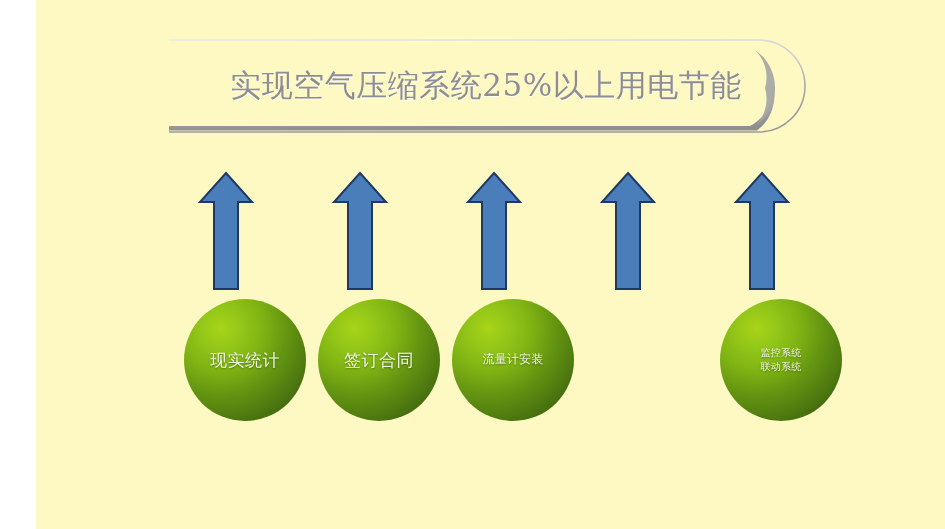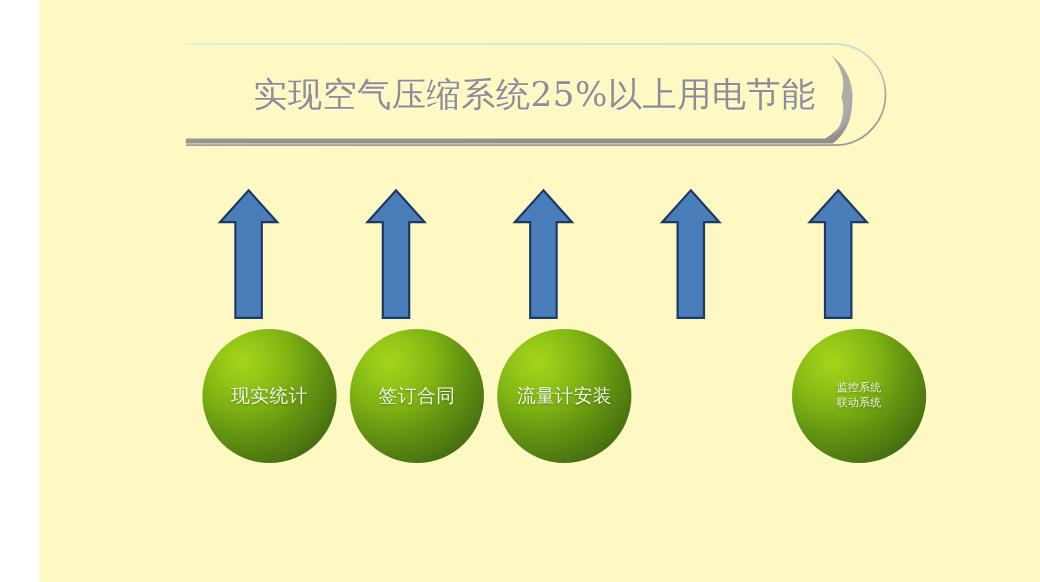--- a/index.html
+++ b/index.html
@@ -98,21 +98,21 @@
     font-family: "DejaVu Serif", "Liberation Serif", serif;
     font-size: 17px;
     line-height: 1.32;
     text-align: center;
     letter-spacing: 0.5px;
     white-space: pre-line;
     text-shadow: 0 1px 2px rgba(20,40,5,0.45);
     padding: 0 4px;
   }
   .circle-label.small {
-    font-size: 17px;
+    font-size: 12px;
     letter-spacing: 0.2px;
     text-align: center;
   }
   .circle-label.two-line {
     font-size: 10px;
     letter-spacing: 0.2px;
     line-height: 1.38;
   }
 </style>
 </head>

